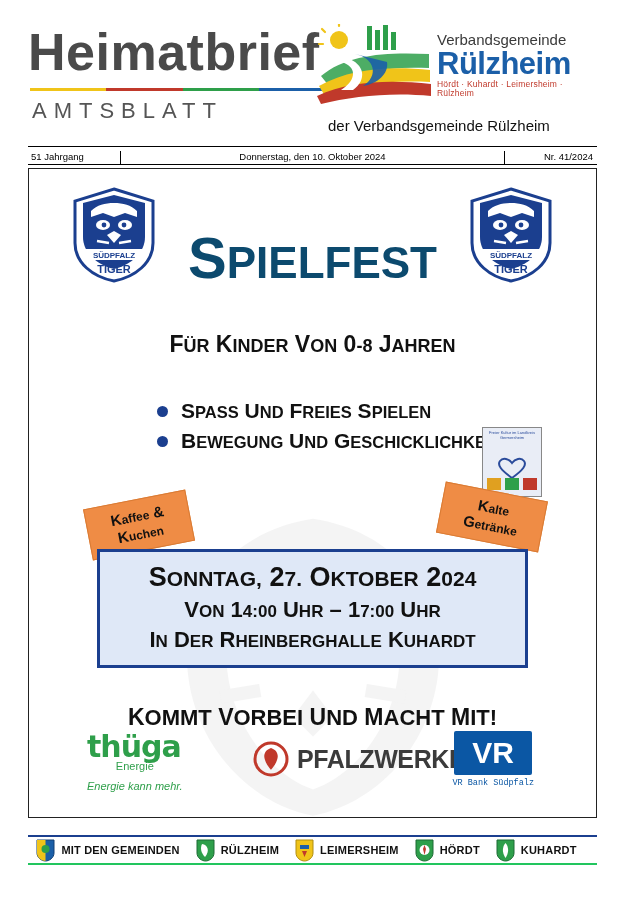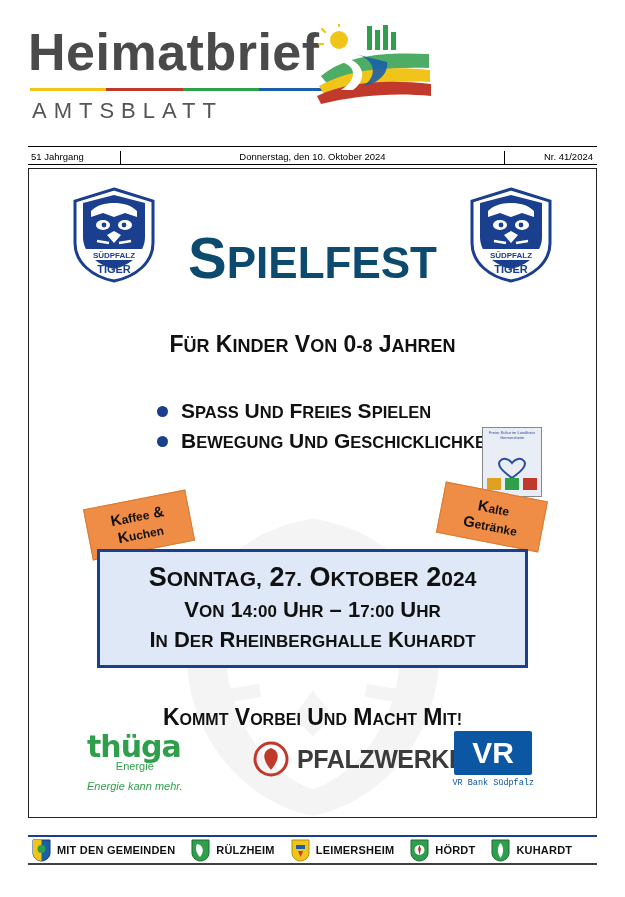--- a/index.html
+++ b/index.html
@@ -230,21 +230,21 @@
   .db-line3 .sc { font-size: 17px; }
 
   .cta {
     position: absolute;
     left: 0; right: 0; top: 535px;
     text-align: center;
     font-size: 23px;
     font-weight: bold;
     color: #111;
   }
-  .cta .sc { font-size: 16px; }
+  .cta .sc { font-size: 22px; }
 
   
   .sponsors {
     position: absolute;
     left: 0; right: 0; bottom: 14px;
     height: 80px;
   }
   .sp {
     position: absolute;
     top: 4px;
@@ -273,23 +273,24 @@
     margin: 0 auto;
   }
   .vr-label { font-size: 8.5px; color: #0b57a4; margin-top: 3px; font-family: Liberation Mono, monospace; }
 
   
   .footer {
     position: absolute;
     left: 28px; right: 28px; top: 835px;
     height: 30px;
     border-top: 2px solid #1b3f8f;
-    border-bottom: 2px solid #404040;
+    border-bottom: 2px solid #22c55e;
     display: flex;
     align-items: center;
+    justify-content: center;
   }
   .fitem {
     display: flex;
     align-items: center;
     margin-right: 16px;
   }
   .fitem:first-child { margin-left: 4px; }
   .crest {
     width: 19px; height: 23px;
     margin-right: 6px;
@@ -306,39 +307,45 @@
 
   <div class="masthead">
     <div class="mh-title">Heimatbrief</div>
     <div class="mh-rule">
       <span style="background:#f0c419"></span>
       <span style="background:#c0392b"></span>
       <span style="background:#2e9f4a"></span>
       <span style="background:#1b5fa8"></span>
     </div>
     <div class="mh-sub">AMTSBLATT</div>
+    <div class="mh-sub2">der Verbandsgemeinde Rülzheim</div>
 
     <div class="logo">
       <svg class="logo-art" viewBox="0 0 115 80">
         <circle cx="22" cy="16" r="9" fill="#f0c419"></circle>
         <g stroke="#f0c419" stroke-width="2.2" stroke-linecap="round">
           <line x1="22" y1="2" x2="22" y2="-1"></line>
           <line x1="8" y1="8" x2="5" y2="5"></line>
           <line x1="6" y1="20" x2="2" y2="20"></line>
         </g>
         <rect x="50" y="2" width="5" height="24" fill="#2e9f4a"></rect>
         <rect x="58" y="6" width="5" height="20" fill="#2e9f4a"></rect>
         <rect x="66" y="1" width="5" height="25" fill="#2e9f4a"></rect>
         <rect x="74" y="8" width="5" height="18" fill="#2e9f4a"></rect>
         <path d="M4 52 C30 30 70 28 112 30 L112 44 C72 42 36 48 12 62 Z" fill="#2e9f4a" opacity="0.85"></path>
         <path d="M2 62 C34 44 74 42 113 46 L113 58 C74 56 36 60 8 72 Z" fill="#f0c419"></path>
         <path d="M0 72 C34 56 76 56 114 60 L114 72 C76 68 36 72 4 80 Z" fill="#c0392b"></path>
         <path d="M38 30 C58 34 62 52 46 62 C60 60 72 50 70 38" fill="#1b5fa8" opacity="0.9"></path>
         <path d="M30 34 C48 40 50 56 36 66 L24 66 C40 56 40 42 24 38 Z" fill="#ffffff"></path>
       </svg>
+      <div class="logo-text">
+        <div class="logo-vg">Verbandsgemeinde</div>
+        <div class="logo-rz">Rülzheim</div>
+        <div class="logo-places">Hördt · Kuhardt · Leimersheim · Rülzheim</div>
+      </div>
     </div>
   </div>
 
   <div class="infobar">
     <div class="ib-sep" style="left:92px"></div>
     <div class="ib-sep" style="right:92px"></div>
     <div class="ib-left">51 Jahrgang</div>
     <div class="ib-center">Donnerstag, den 10. Oktober 2024</div>
     <div class="ib-right">Nr. 41/2024</div>
   </div>

